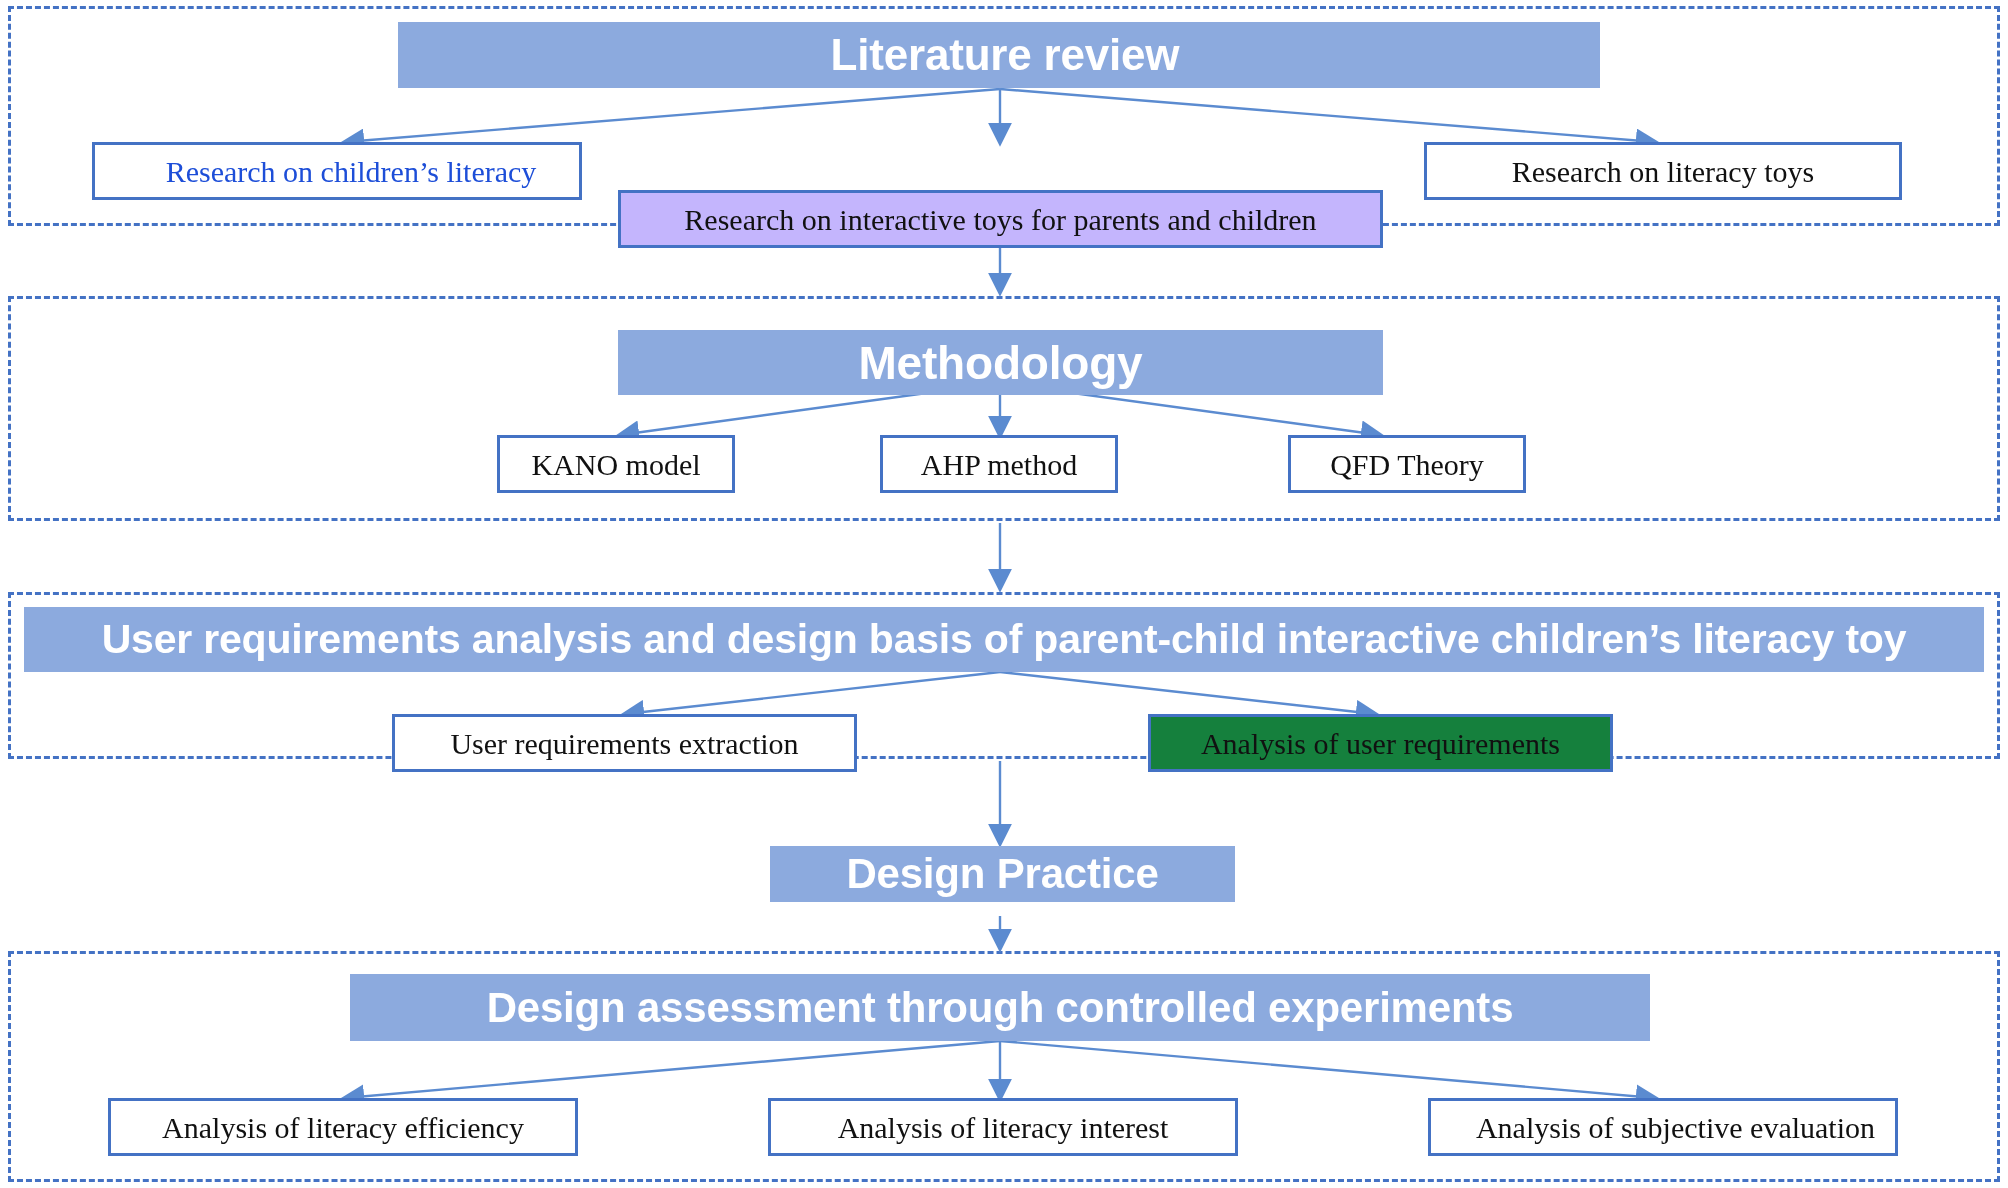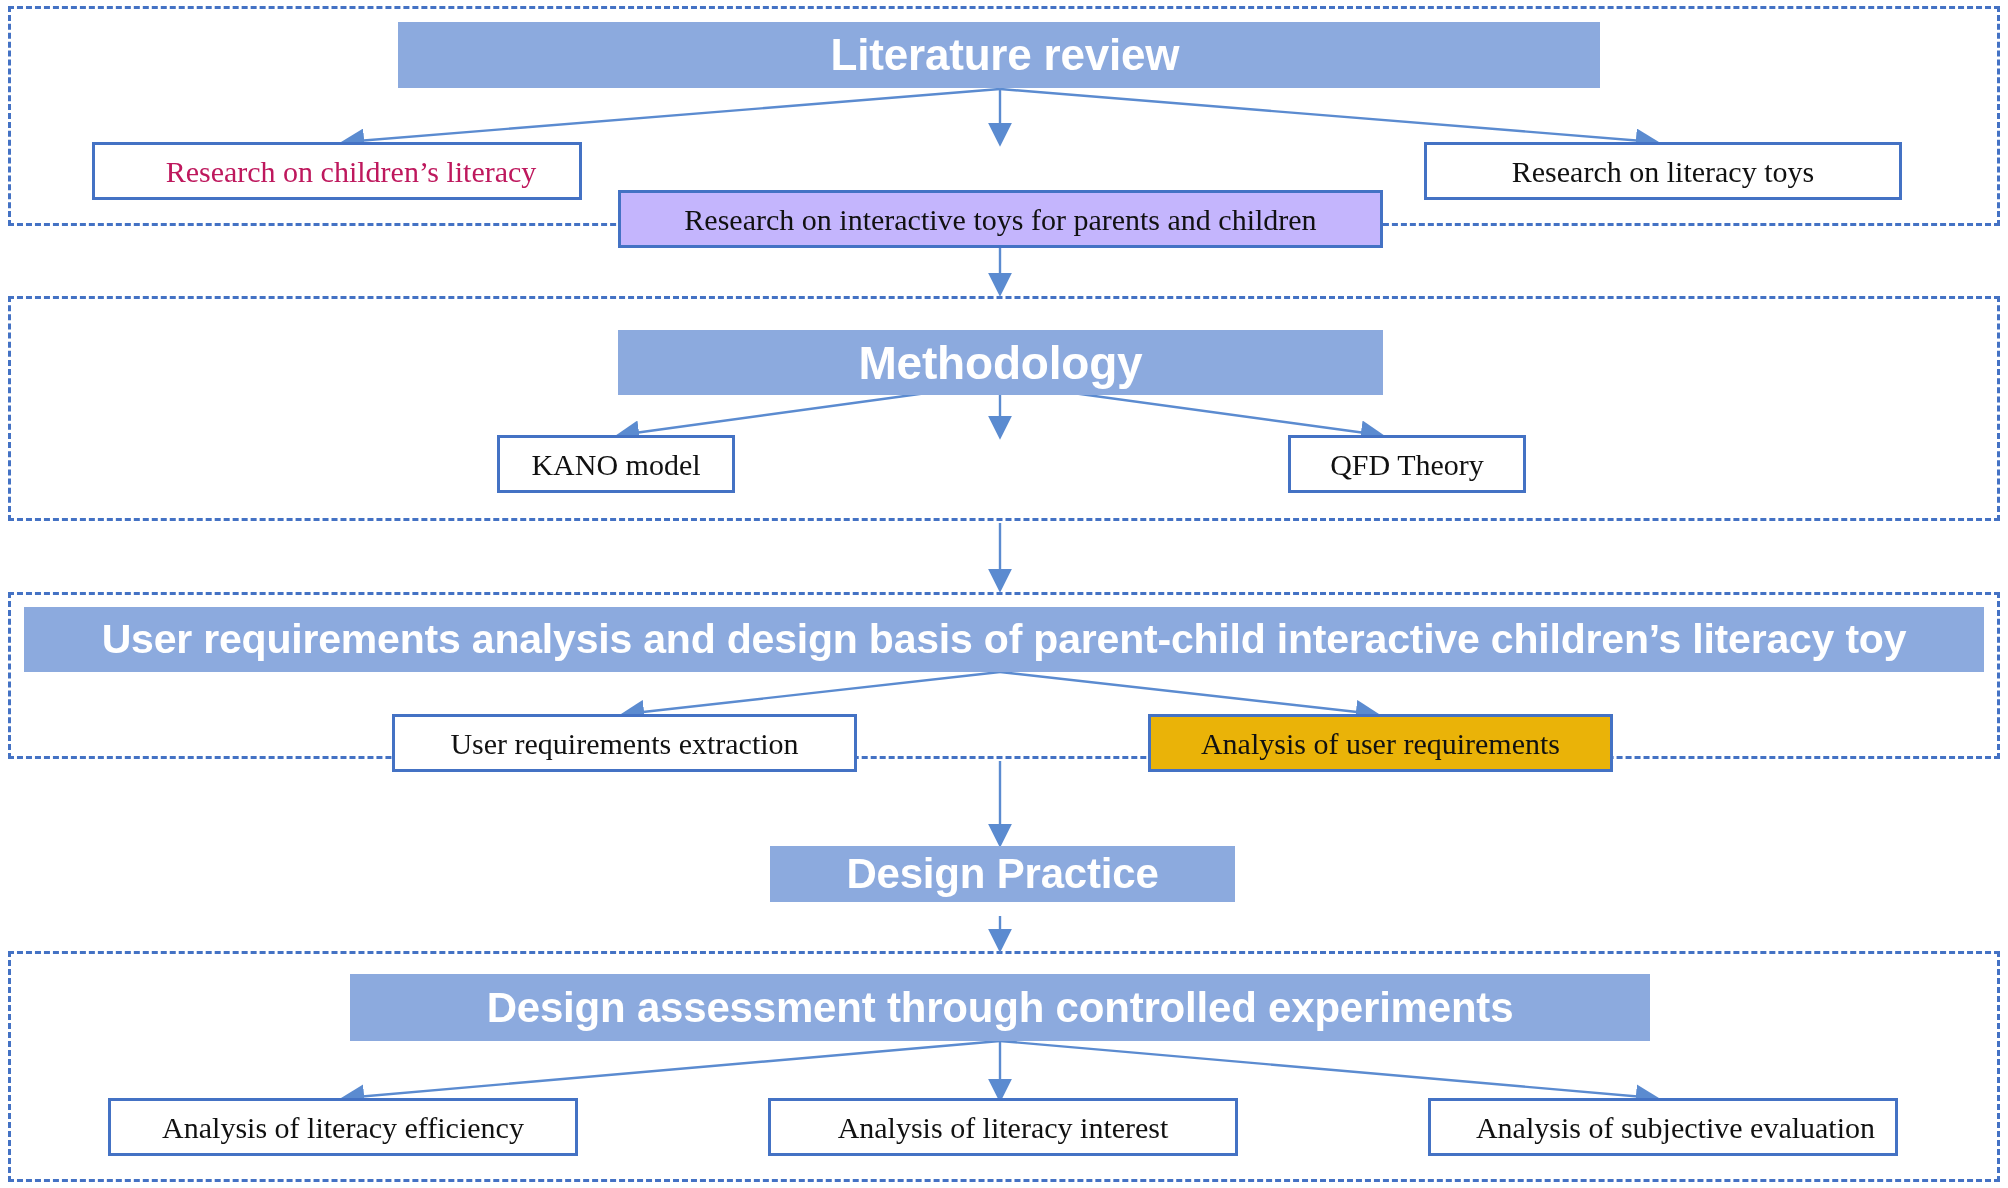--- a/index.html
+++ b/index.html
@@ -117,38 +117,39 @@
 
     <line x1="1000" y1="916" x2="1000" y2="948" marker-end="url(#arrowHead)" stroke="#5B8BD0"></line>
 
     <line x1="1000" y1="1041" x2="345" y2="1098" marker-end="url(#arrowHead)" stroke="#5B8BD0"></line>
     <line x1="1000" y1="1041" x2="1000" y2="1098" marker-end="url(#arrowHead)" stroke="#5B8BD0"></line>
     <line x1="1000" y1="1041" x2="1655" y2="1098" marker-end="url(#arrowHead)" stroke="#5B8BD0"></line>
   </svg>
 
   <div class="banner b-lit" style="left: 398px; top: 22px; width: 1202px; height: 66px; background: rgb(140, 170, 222); color: rgb(255, 255, 255); padding-left: 12px;">Literature review</div>
 
-  <div class="node" style="left: 92px; top: 142px; width: 490px; height: 58px; border-color: rgb(68, 114, 196); background: rgb(255, 255, 255); color: #be185d; padding-left: 28px;">Research on children’s literacy</div>
+  <div class="node" style="left: 92px; top: 142px; width: 490px; height: 58px; border-color: rgb(68, 114, 196); background: rgb(255, 255, 255); color: #1d4ed8; padding-left: 28px;">Research on children’s literacy</div>
 
   <div class="node" style="left: 618px; top: 142px; width: 765px; height: 58px; border-color: rgb(68, 114, 196); background: #c4b5fd; color: rgb(17, 17, 17); margin-top: 48px;">Research on interactive toys for parents and children</div>
 
   <div class="node" style="left: 1424px; top: 142px; width: 478px; height: 58px; border-color: rgb(68, 114, 196); background: rgb(255, 255, 255); color: rgb(17, 17, 17);">Research on literacy toys</div>
 
   <div class="banner b-meth" style="left: 618px; top: 330px; width: 765px; height: 65px; background: rgb(140, 170, 222); color: rgb(255, 255, 255);">Methodology</div>
 
   <div class="node" style="left: 497px; top: 435px; width: 238px; height: 58px; border-color: rgb(68, 114, 196); background: rgb(255, 255, 255); color: rgb(17, 17, 17);">KANO model</div>
 
+  <div class="node" style="left: 880px; top: 435px; width: 238px; height: 58px; border-color: rgb(68, 114, 196); background: rgb(255, 255, 255); color: rgb(17, 17, 17);">AHP method</div>
 
   <div class="node" style="left: 1288px; top: 435px; width: 238px; height: 58px; border-color: rgb(68, 114, 196); background: rgb(255, 255, 255); color: rgb(17, 17, 17);">QFD Theory</div>
 
   <div class="banner b-user" style="left: 24px; top: 607px; width: 1960px; height: 65px; background: rgb(140, 170, 222); color: rgb(255, 255, 255);">User requirements analysis and design basis of parent-child interactive children’s literacy toy</div>
 
   <div class="node" style="left: 392px; top: 714px; width: 465px; height: 58px; border-color: rgb(68, 114, 196); background: rgb(255, 255, 255); color: rgb(17, 17, 17);">User requirements extraction</div>
 
-  <div class="node" style="left: 1148px; top: 714px; width: 465px; height: 58px; border-color: rgb(68, 114, 196); background: #eab308; color: rgb(17, 17, 17);">Analysis of user requirements</div>
+  <div class="node" style="left: 1148px; top: 714px; width: 465px; height: 58px; border-color: rgb(68, 114, 196); background: #15803d; color: rgb(17, 17, 17);">Analysis of user requirements</div>
 
   <div class="banner b-prac" style="left: 770px; top: 846px; width: 465px; height: 56px; background: rgb(140, 170, 222); color: rgb(255, 255, 255);">Design Practice</div>
 
   <div class="banner b-asmt" style="left: 350px; top: 974px; width: 1300px; height: 67px; background: rgb(140, 170, 222); color: rgb(255, 255, 255); text-align: right;">Design assessment through controlled experiments</div>
 
   <div class="node" style="left: 108px; top: 1098px; width: 470px; height: 58px; border-color: rgb(68, 114, 196); background: rgb(255, 255, 255); color: rgb(17, 17, 17);">Analysis of literacy efficiency</div>
 
   <div class="node" style="left: 768px; top: 1098px; width: 470px; height: 58px; border-color: rgb(68, 114, 196); background: rgb(255, 255, 255); color: rgb(17, 17, 17);">Analysis of literacy interest</div>
 
   <div class="node" style="left: 1428px; top: 1098px; width: 470px; height: 58px; border-color: rgb(68, 114, 196); background: rgb(255, 255, 255); color: rgb(17, 17, 17); padding-left: 25px;">Analysis of subjective evaluation</div>

